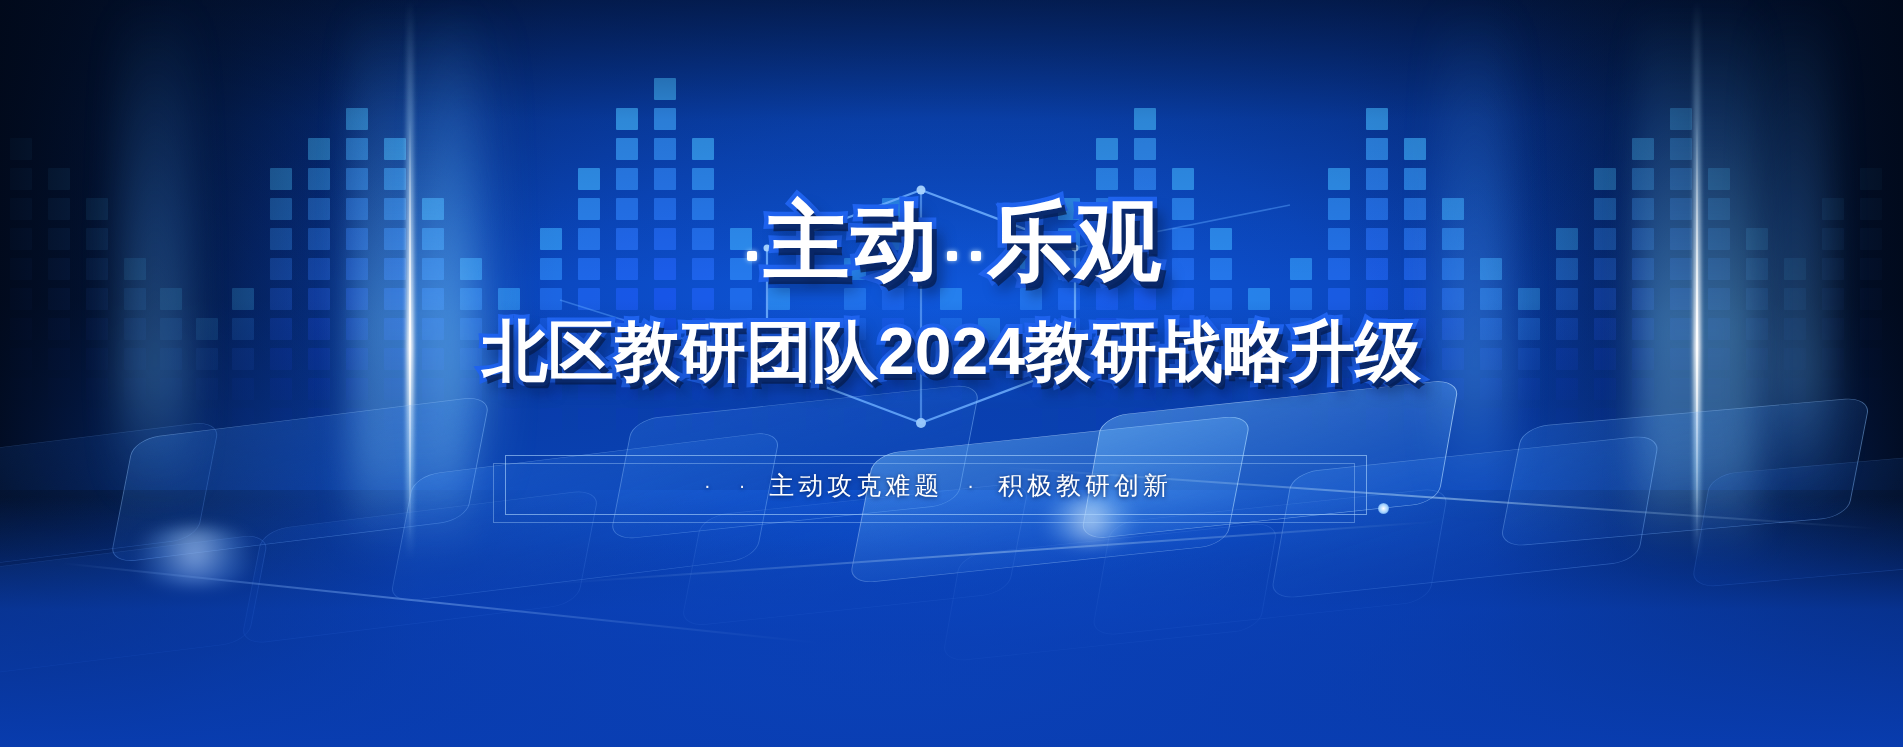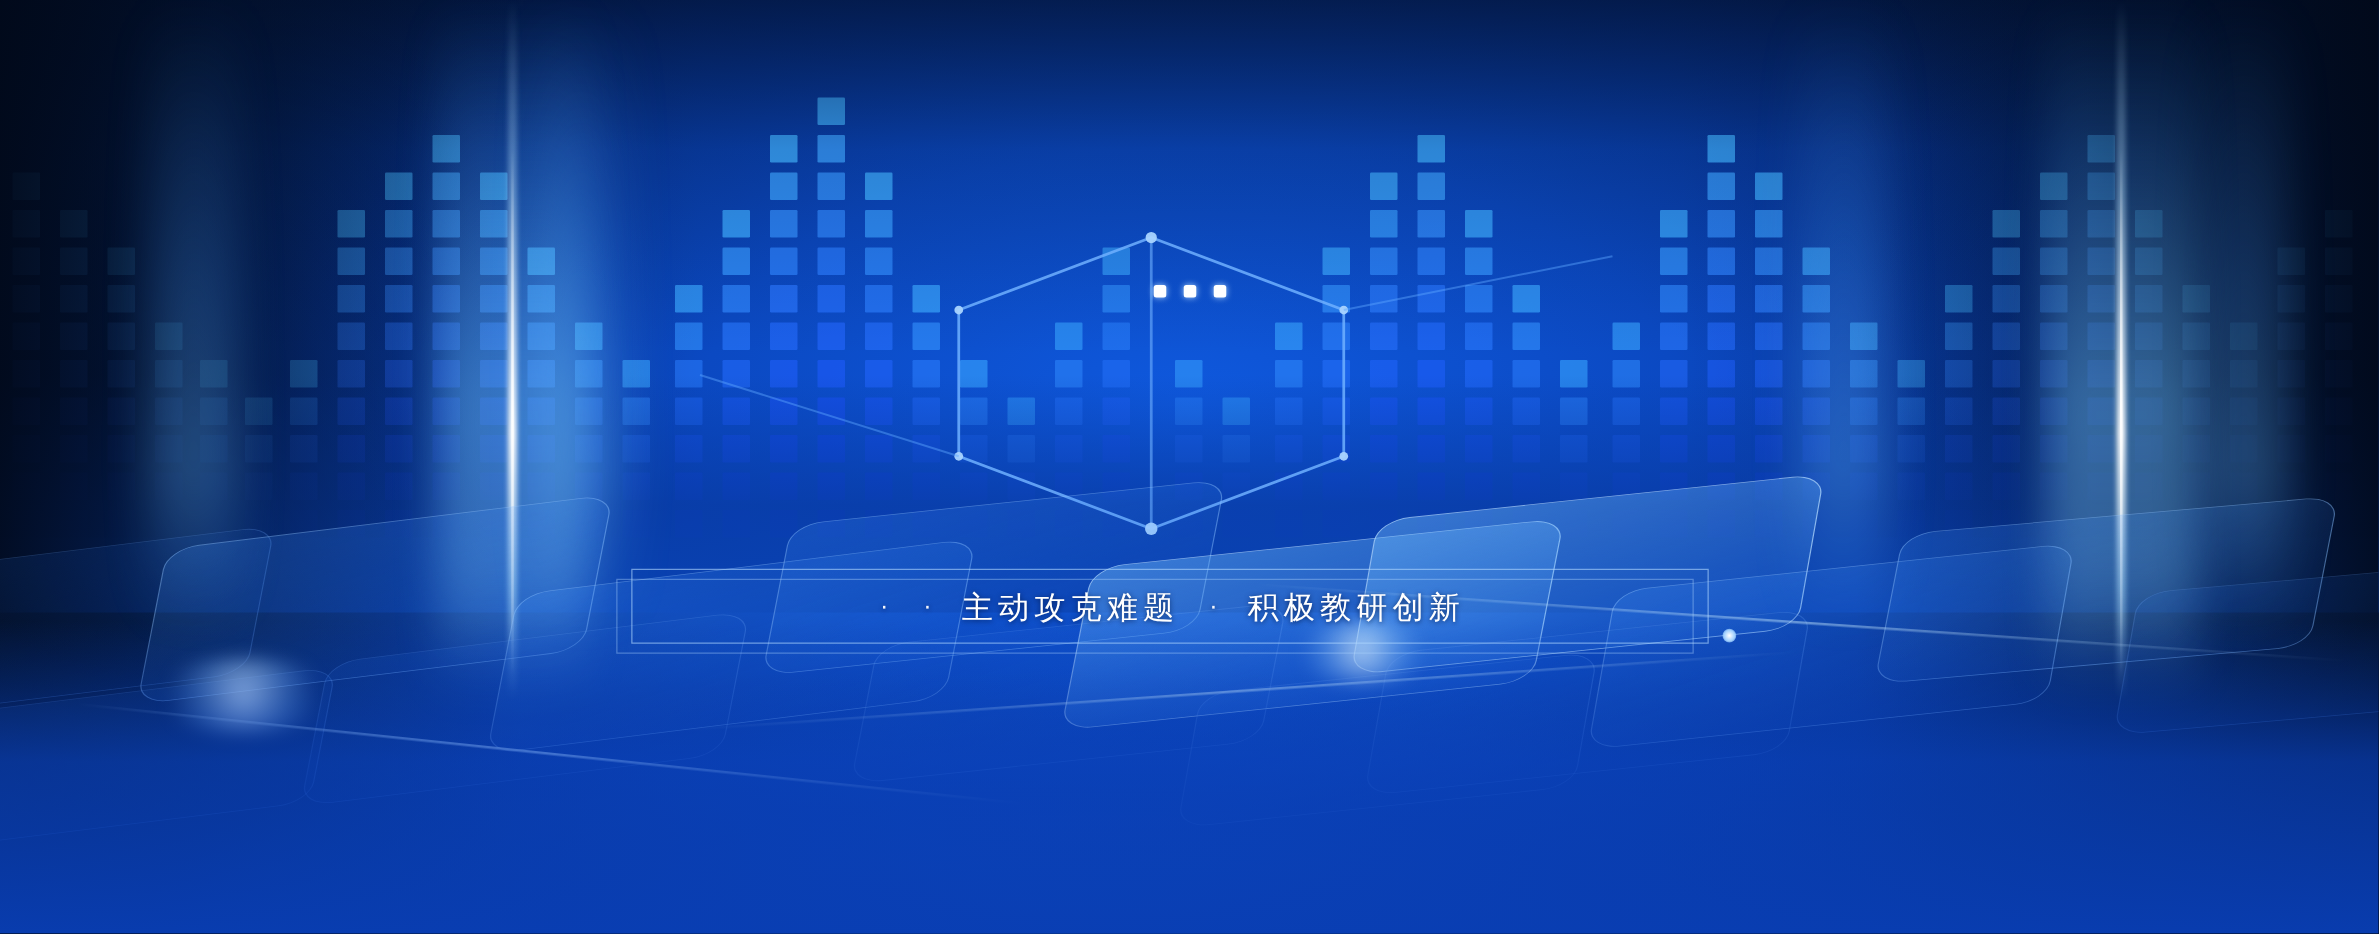--- a/index.html
+++ b/index.html
@@ -753,24 +753,27 @@
     <div class="streak" style="left:1000px;top:150px; width:880px; transform:rotate(4deg); opacity:.55;"></div>
     <div class="blob" style="left:120px; top:180px; width:150px; height:60px;"></div>
     <div class="blob" style="left:1030px;top:150px; width:120px; height:50px;"></div>
     <div class="floor-haze"></div>
   </div>
 
   <div class="content">
 
     <div class="title-row" id="title-row">
         <span class="t-dot"></span>
+        <span class="t-word">主动</span>
         <span class="t-dot"></span>
         <span class="t-dot"></span>
+        <span class="t-word">乐观</span>
       </div>
 
+    <div class="subtitle">北区教研团队2024教研战略升级</div>
 
     <div class="tagbox">
       <div class="frame-inner"></div>
       <div class="frame-outer"></div>
       <div class="tagline" id="tagline">
           <span class="sep">·</span>
           <span class="sep">·</span>
           <span>主动攻克难题</span>
           <span class="sep">·</span>
           <span>积极教研创新</span>

